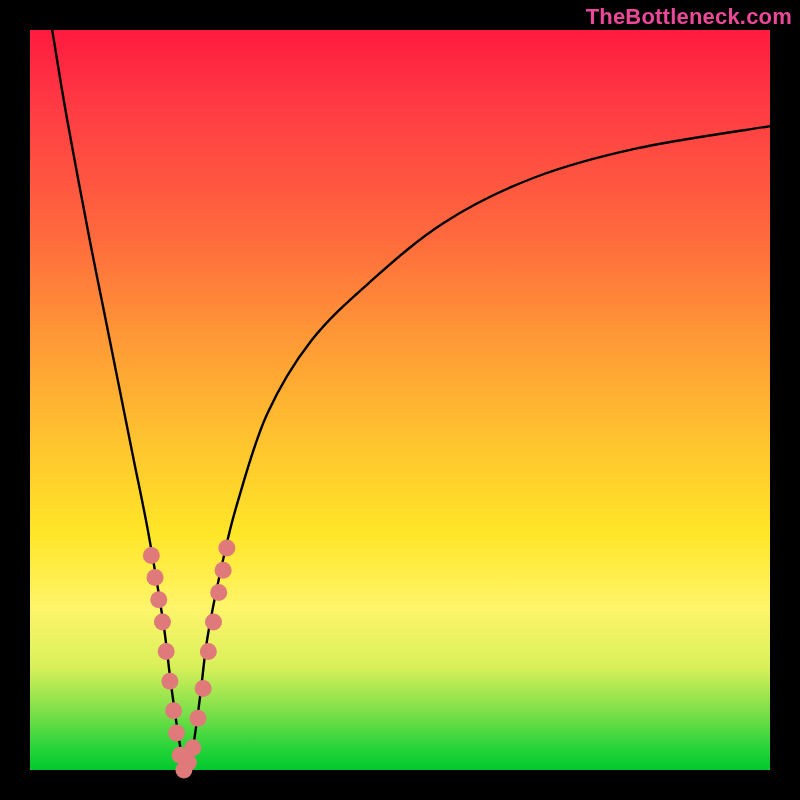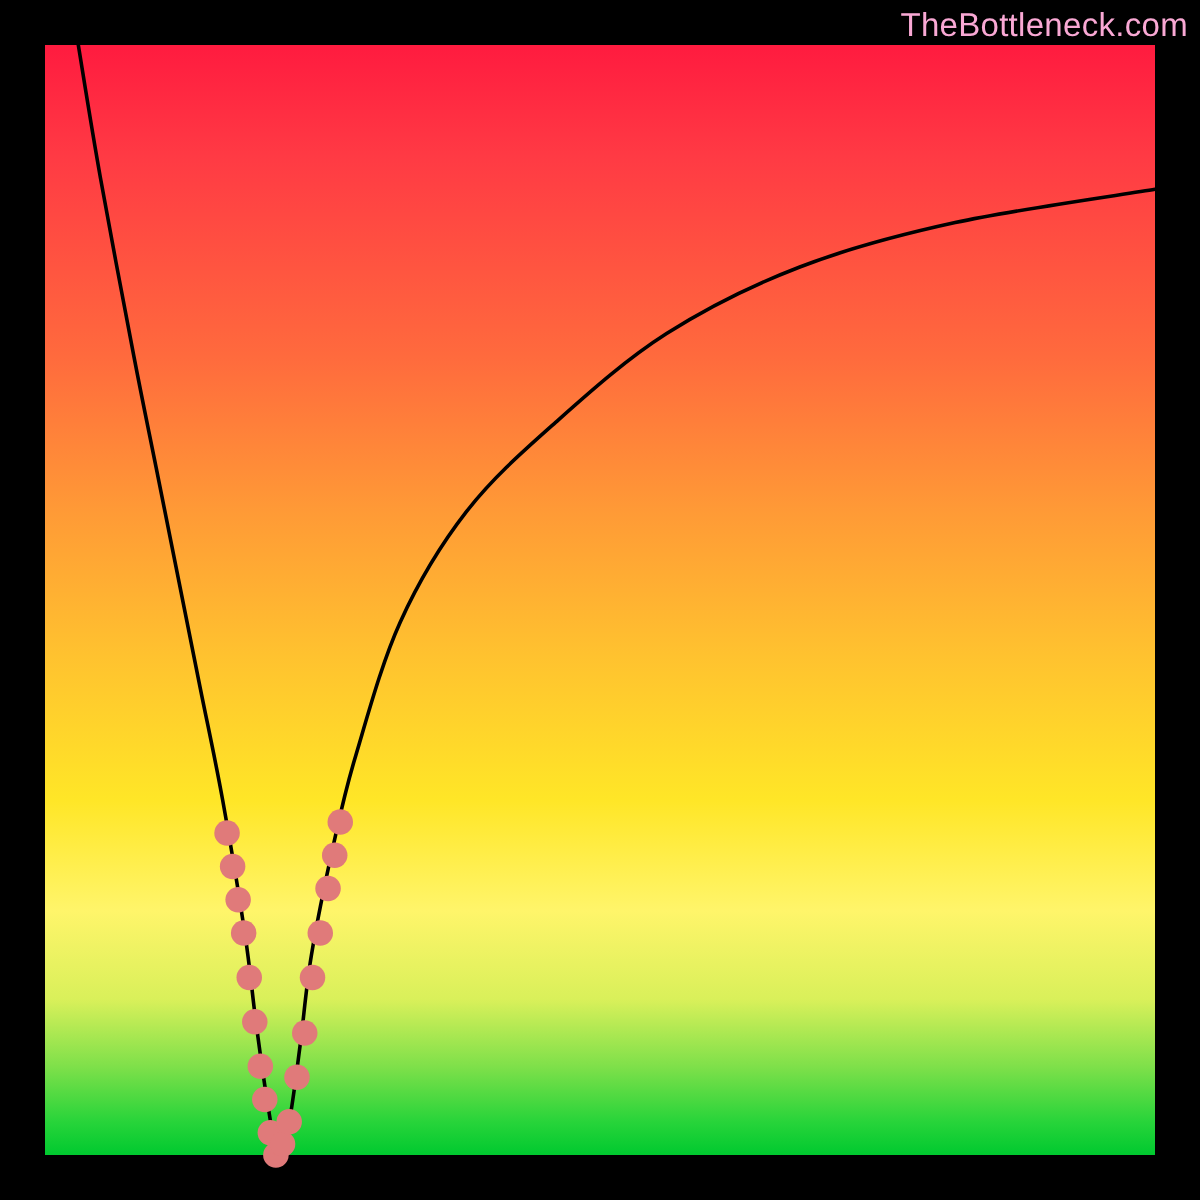--- a/index.html
+++ b/index.html
@@ -38,23 +38,23 @@
       #d9f05a 86%,
       #7fe04a 92%,
       #28d43a 97%,
       #00c92f 100%
     );
   }
   .watermark {
     position: absolute;
     top: 4px;
     right: 8px;
-    color: #f9a8d4;
+    color: #ec4899;
     font-size: 22px;
-    font-weight: 400;
+    font-weight: 700;
     letter-spacing: 0.2px;
     user-select: none;
   }
   svg.curves {
     position: absolute;
     left: 0;
     top: 0;
     width: 800px;
     height: 800px;
     pointer-events: none;

